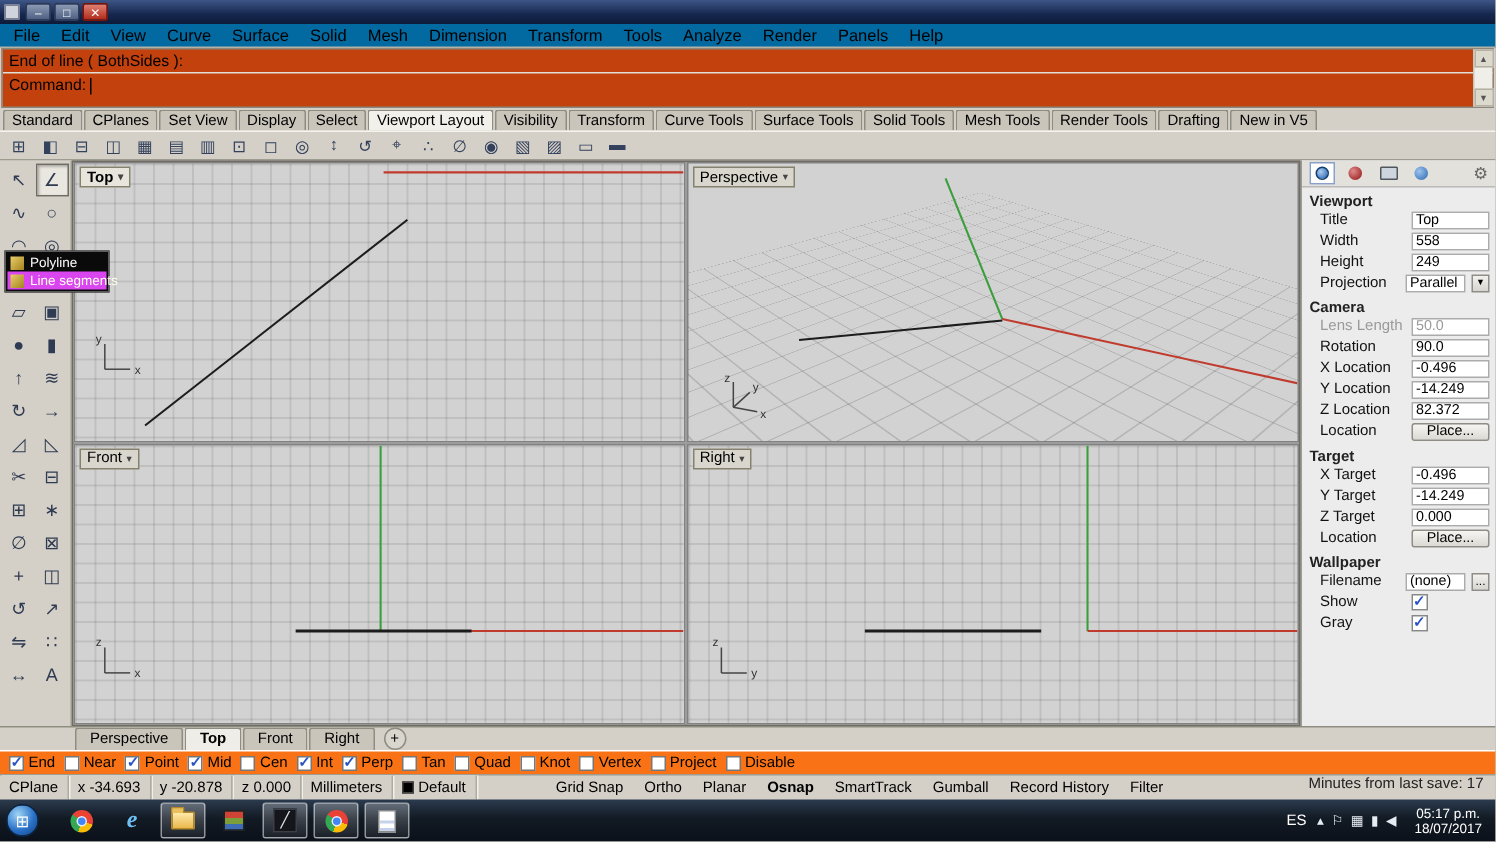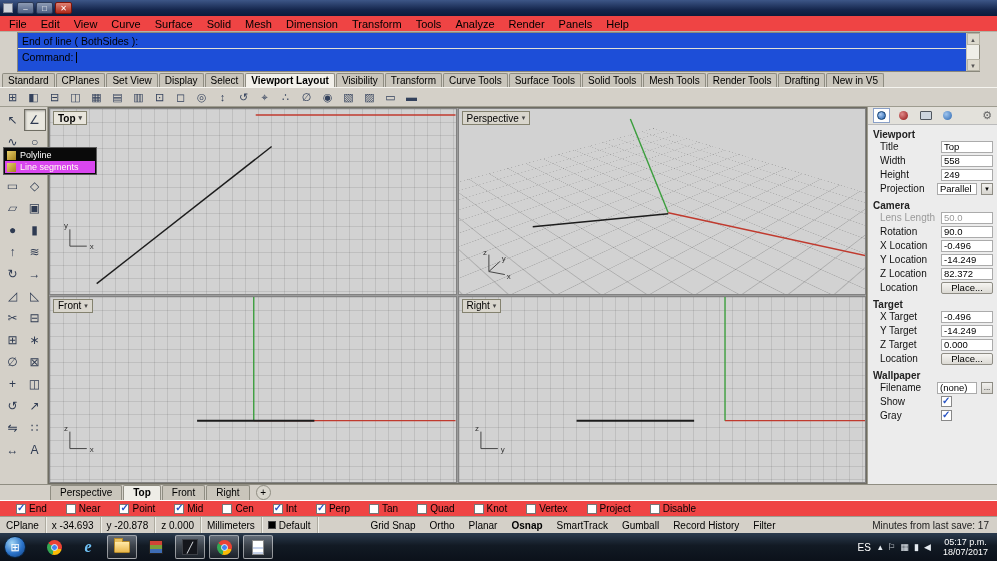--- a/index.html
+++ b/index.html
@@ -8,35 +8,35 @@
 
 
 .titlebar{height:16px;background:linear-gradient(#3d5687,#16274e 60%,#0d1b3a);display:flex;align-items:center;padding:0 3px;color:#fff;flex:0 0 16px}
 .app-ico{width:10px;height:10px;background:#cfd4dc;border:1px solid #7a8091;margin-right:4px}
 .title-text{font-size:10px;flex:1;white-space:nowrap;overflow:hidden}
 .win-btns{display:flex;gap:2px}
 .win-btn{width:17px;height:12px;font-size:8px;line-height:11px;text-align:center;color:#fff;background:linear-gradient(#8d9bb4,#4d5f83);border:1px solid #2c3a57;border-radius:2px;cursor:default}
 .win-btn.close{background:linear-gradient(#e08173,#b02a1a);border-color:#7e1408}
 
 
-.menubar{height:16px;background:#ef4444;border-bottom:1px solid #b5b2a5;display:flex;align-items:center;padding:0 2px;flex:0 0 16px}
+.menubar{height:16px;background:#0369a1;border-bottom:1px solid #b5b2a5;display:flex;align-items:center;padding:0 2px;flex:0 0 16px}
 .menu-item{padding:1px 7px;font-size:11px;white-space:nowrap}
 
 
-.cmd{height:40px;background:#1d4ed8;border:1px solid #8a887c;margin:0 17px;position:relative;flex:0 0 40px}
+.cmd{height:40px;background:#c2410c;border:1px solid #8a887c;margin:0 1px;position:relative;flex:0 0 40px}
 .cmd-history{height:16px;border-bottom:1px solid #e2e0d6;padding:2px 4px;font-size:10.5px;white-space:nowrap}
 .cmd-prompt{padding:2px 4px;font-size:10.5px;display:flex;align-items:center}
 .caret{display:inline-block;width:1px;height:11px;background:#000;margin-left:3px}
 .cmd-scroll{position:absolute;right:0;top:0;bottom:0;width:13px;border-left:1px solid #c9c6ba;background:#efeee8;display:flex;flex-direction:column;justify-content:space-between;align-items:center}
 .scroll-btn{width:13px;height:12px;font-size:6px;line-height:12px;text-align:center;color:#555;background:#dcd9cd;border:1px solid #b5b2a5}
 
 
 .tabbar{height:15px;display:flex;align-items:flex-end;padding:0 2px;gap:1px;flex:0 0 15px}
 .ttab{font-size:10px;padding:0 5px;height:14px;line-height:13px;background:#c9c5bb;border:1px solid #8f8d82;border-bottom:none;border-radius:2px 2px 0 0;white-space:nowrap}
-.ttab.active{background:#f2f0ea;font-weight:bold}
+.ttab.active{background:#f2f0ea;font-weight:normal}
 
 
 .icontoolbar{height:20px;background:#d4d0c8;border-top:1px solid #f5f4ef;border-bottom:1px solid #9e9c90;display:flex;align-items:center;padding:0 3px;gap:2px;flex:0 0 20px}
 .ttool{width:19px;height:18px;display:flex;align-items:center;justify-content:center;font-size:11px;color:#33415c;background:#d4d0c8;border:1px solid transparent}
 
 
 .main{height:377px;display:flex;position:relative;flex:0 0 377px}
 .side-toolbar{width:48px;background:#d4d0c8;border-right:1px solid #9e9c90;display:grid;grid-template-columns:repeat(2,22px);grid-auto-rows:22px;justify-content:center;padding-top:2px}
 .stool{display:flex;align-items:center;justify-content:center;font-size:12px;color:#2f3b52;border:1px solid transparent}
 .stool.active{background:#e9e7df;border:1px solid #6f6d63;box-shadow:inset 1px 1px 2px rgba(0,0,0,.3)}
@@ -49,21 +49,21 @@
 #vp-front{left:0;top:50%;width:calc(50% - 1px);bottom:0}
 #vp-right{left:50%;top:50%;right:0;bottom:0}
 .grid-bg{position:absolute;inset:0;background-image:linear-gradient(rgba(0,0,0,.09) 1px,transparent 1px),linear-gradient(90deg,rgba(0,0,0,.09) 1px,transparent 1px);background-size:13px 13px}
 .persp-grid{position:absolute;left:-160px;top:-150px;width:760px;height:620px;background-image:linear-gradient(rgba(50,50,50,.22) 1px,transparent 1px),linear-gradient(90deg,rgba(50,50,50,.22) 1px,transparent 1px);background-size:30px 30px;transform:perspective(430px) rotateX(56deg) rotateZ(45deg)}
 .vp svg{position:absolute;inset:0;width:100%;height:100%}
 .vp-label{position:absolute;top:2px;left:3px;display:flex;align-items:center;gap:3px;background:#d9d6cd;border:1px solid #84826f;padding:0 4px;height:14px;font-size:10px;z-index:5}
 .vp-label.active{font-weight:bold;background:#e8e5dc}
 .vcaret{font-size:7px;color:#444}
 
 
-.tooltip{position:absolute;left:3px;top:40px;z-index:30;background:#0a0a0a;border:1px solid #5a5a5a;padding:1px;color:#fff;width:94px}
+.tooltip{position:absolute;left:3px;top:60px;z-index:30;background:#0a0a0a;border:1px solid #5a5a5a;padding:1px;color:#fff;width:70px}
 .tt-row{display:flex;align-items:center;gap:4px;padding:1px 2px;font-size:9px;white-space:nowrap}
 .tt-row.k-line-segments{background:#d946ef;color:#ffe}
 .tt-icon{width:9px;height:9px;background:linear-gradient(135deg,#e8cf6a,#a5821e);flex:0 0 9px}
 
 
 .panel{width:130px;background:#ececec;border-left:1px solid #9e9c90;display:flex;flex-direction:column;font-size:10px}
 .panel-tabs{height:18px;display:flex;align-items:center;padding:0 5px;background:#e3e1db;border-bottom:1px solid #bbb}
 .ptab-list{display:flex;gap:5px}
 .ptab{width:17px;height:15px;display:flex;align-items:center;justify-content:center;border:1px solid transparent}
 .ptab.active{background:#fff;border-color:#8aa0c8}
@@ -88,28 +88,28 @@
 .pcheck-slot{width:52px;display:flex}
 
 
 .vtabs{height:16px;background:#d4d0c8;border-top:1px solid #8f8d82;display:flex;align-items:flex-end;padding-left:50px;flex:0 0 16px}
 .vtab-list{display:flex;gap:1px}
 .vtab{font-size:10px;height:15px;line-height:14px;padding:0 9px;background:#c9c5bb;border:1px solid #8f8d82;border-bottom:none;border-radius:2px 2px 0 0}
 .vtab.active{background:#eeede7;font-weight:bold}
 .vtab-add{width:15px;height:15px;border-radius:50%;border:1px solid #8f8d82;background:#d9d6cd;text-align:center;line-height:13px;font-size:10px;margin-left:6px;align-self:center}
 
 
-.osnapbar{height:16px;background:#ef4444;border-top:1px solid #fff;display:flex;align-items:center;padding:0 16px;gap:19px;flex:0 0 16px}
+.osnapbar{height:16px;background:#f97316;border-top:1px solid #fff;display:flex;align-items:center;padding:0 6px;gap:6px;flex:0 0 16px}
 .osnap-item{display:flex;align-items:center;gap:3px}
 .cb{width:10px;height:10px;background:#fff;border:1px solid #777;position:relative;flex:0 0 10px}
 .osnap-item.checked .cb::after{content:"✓";position:absolute;left:0;top:-3px;font-size:10px;color:#2853c4;font-weight:bold}
 .cb-label{font-size:10px;white-space:nowrap}
 
 
-.statusbar{height:17px;background:#d4d0c8;border-top:1px solid #9e9c90;display:flex;align-items:center;font-size:10px;flex:0 0 17px}
+.statusbar{height:17px;background:#d4d0c8;border-top:1px solid #9e9c90;display:flex;align-items:flex-start;font-size:10px;flex:0 0 17px}
 .scell{padding:0 6px;height:100%;display:flex;align-items:center;border-right:1px solid #aeaba0;box-shadow:1px 0 0 #f0efe9;white-space:nowrap}
 .swatch{width:8px;height:8px;background:#000;border:1px solid #444;margin-right:3px}
 .sgap{width:46px}
 .spanes{display:flex;height:100%}
 .status-pane{padding:0 7px;height:100%;display:flex;align-items:center;white-space:nowrap}
 .status-pane.active{font-weight:bold}
 .smsg{margin-left:auto;padding-right:8px;color:#222;white-space:nowrap}
 
 
 .taskbar{height:28px;background:linear-gradient(#2b3b4e,#121a24 45%,#0b111a);display:flex;align-items:center;padding:0 4px;gap:3px;flex:0 0 28px}

